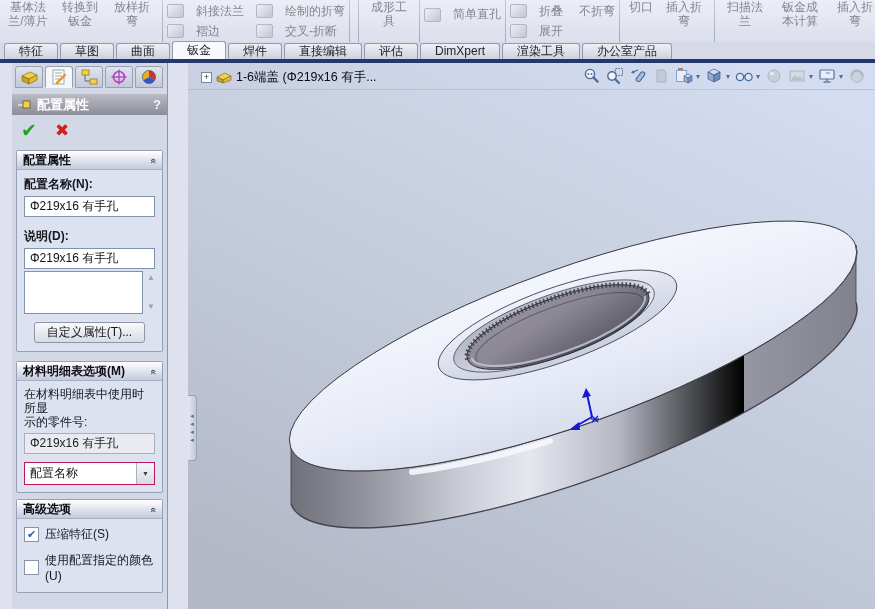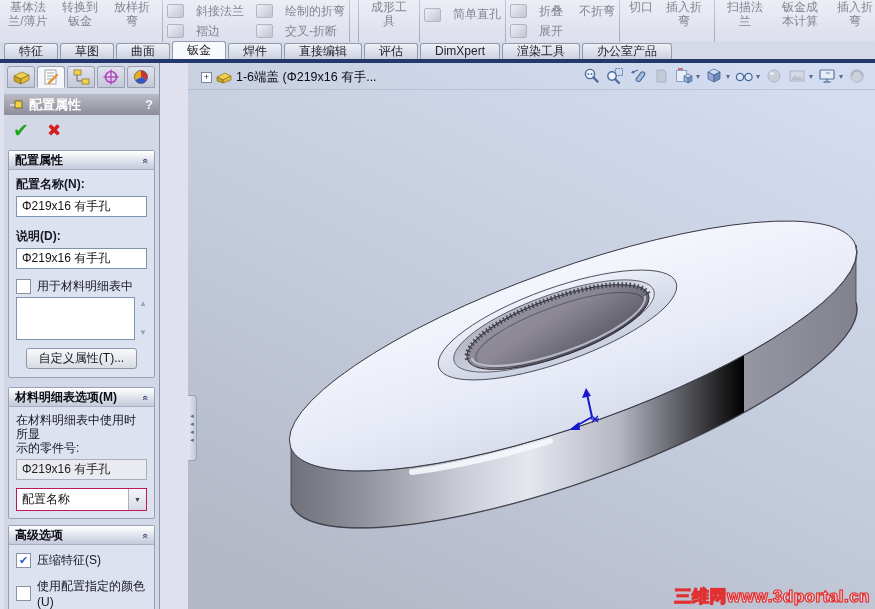--- a/index.html
+++ b/index.html
@@ -29,21 +29,21 @@
     background:#d6dae7;display:flex;align-items:flex-end;padding-left:4px;}
   .tab{height:15px;line-height:15px;padding:0 14px;color:#23232c;
     background:linear-gradient(#eef0f6,#ccd1e0);
     border:1px solid #959bae;border-bottom:none;border-radius:3px 3px 0 0;
     margin-right:2px;white-space:nowrap;cursor:default;}
   .tab.active{background:#f8f9fc;height:17px;line-height:17px;position:relative;z-index:2;}
   .navybar{position:absolute;top:59px;left:0;right:0;height:4px;background:#24396b;}
   
   .main{position:absolute;top:63px;left:0;width:875px;height:546px;}
   
-  .panel{position:absolute;left:4px;top:0;width:156px;height:546px;
+  .panel{position:absolute;left:12px;top:0;width:156px;height:546px;
     background:#d3d8e6;border-right:1px solid #8e96aa;box-sizing:border-box;}
   .ptabs{display:flex;gap:2px;padding:3px 0 0 3px;height:23px;}
   .ptab{width:28px;height:22px;box-sizing:border-box;border:1px solid #9aa0b2;
     border-radius:3px 3px 0 0;background:linear-gradient(#e0e3ed,#c4c9d8);
     display:flex;align-items:center;justify-content:center;}
   .ptab.active{background:#f4f6fa;border-bottom-color:#f4f6fa;}
   .ptitle{height:21px;margin-top:5px;background:linear-gradient(#babbc5,#8c8d98);
     display:flex;align-items:center;gap:5px;padding:0 6px;
     color:#fff;font-weight:bold;font-size:13px;}
   .ptitle .help{margin-left:auto;color:#f2f2f6;}
@@ -244,24 +244,20 @@
     <div class="group">
       <div class="ghead">
         <span>配置属性</span>
         <span class="chev">«</span>
       </div>
       <div class="gbody">
         <div class="flabel">配置名称(N):</div>
         <input class="txt" type="text" value="Φ219x16 有手孔" style="">
         <div class="flabel" style="margin-top:11px;">说明(D):</div>
         <input class="txt" type="text" value="Φ219x16 有手孔" style="">
-        <div class="cbrow">
-          <span class="cb"></span>
-          <span>用于材料明细表中</span>
-        </div>
         <div class="comment-wrap">
           <textarea style=""></textarea>
           <div class="spin">
             <span>▲</span>
             <span>▼</span>
           </div>
         </div>
         <button class="btn">自定义属性(T)...</button>
       </div>
     </div>
@@ -469,15 +465,14 @@
       </span>
     </div>
 
     <div class="split">
       <span>◄</span>
       <span>◄</span>
       <span>◄</span>
       <span>◄</span>
     </div>
 
-    <div class="watermark">三维网www.3dportal.cn</div>
   </div>
 </div>
 
 </body></html>

